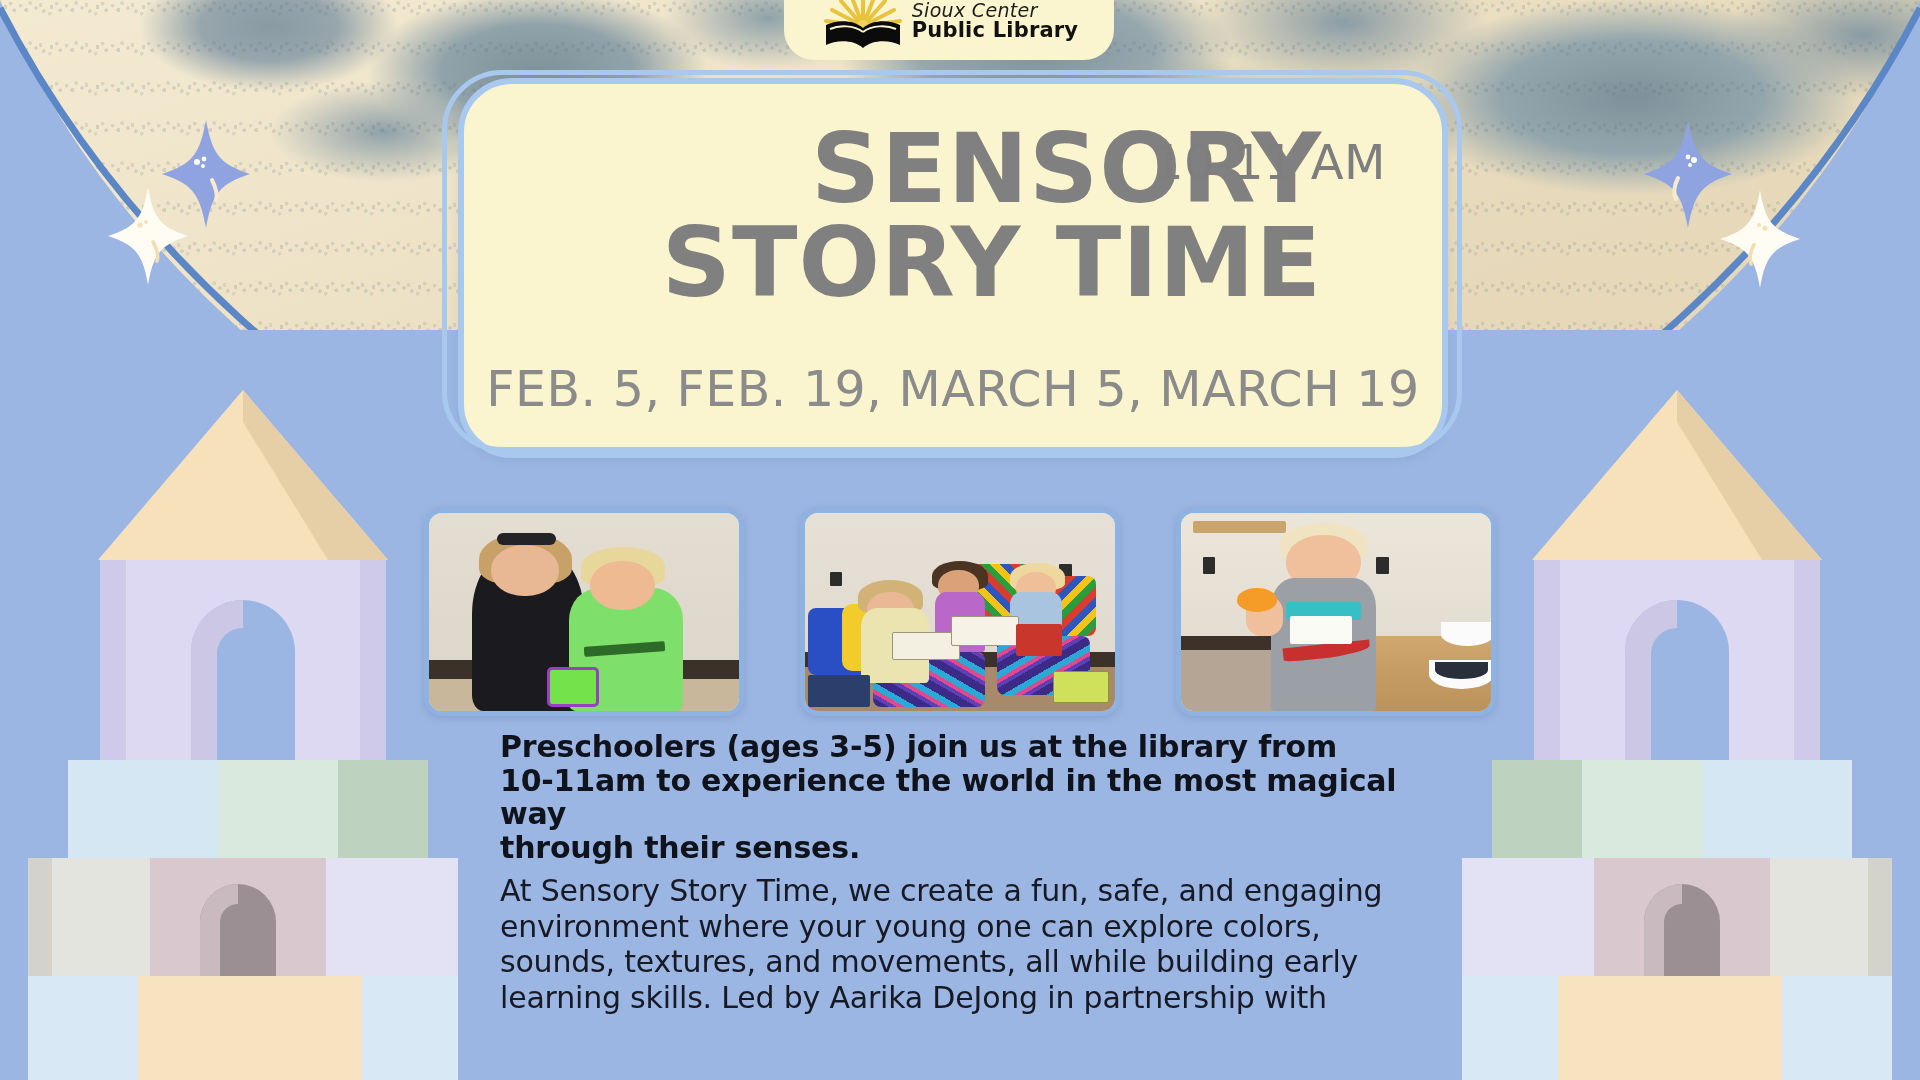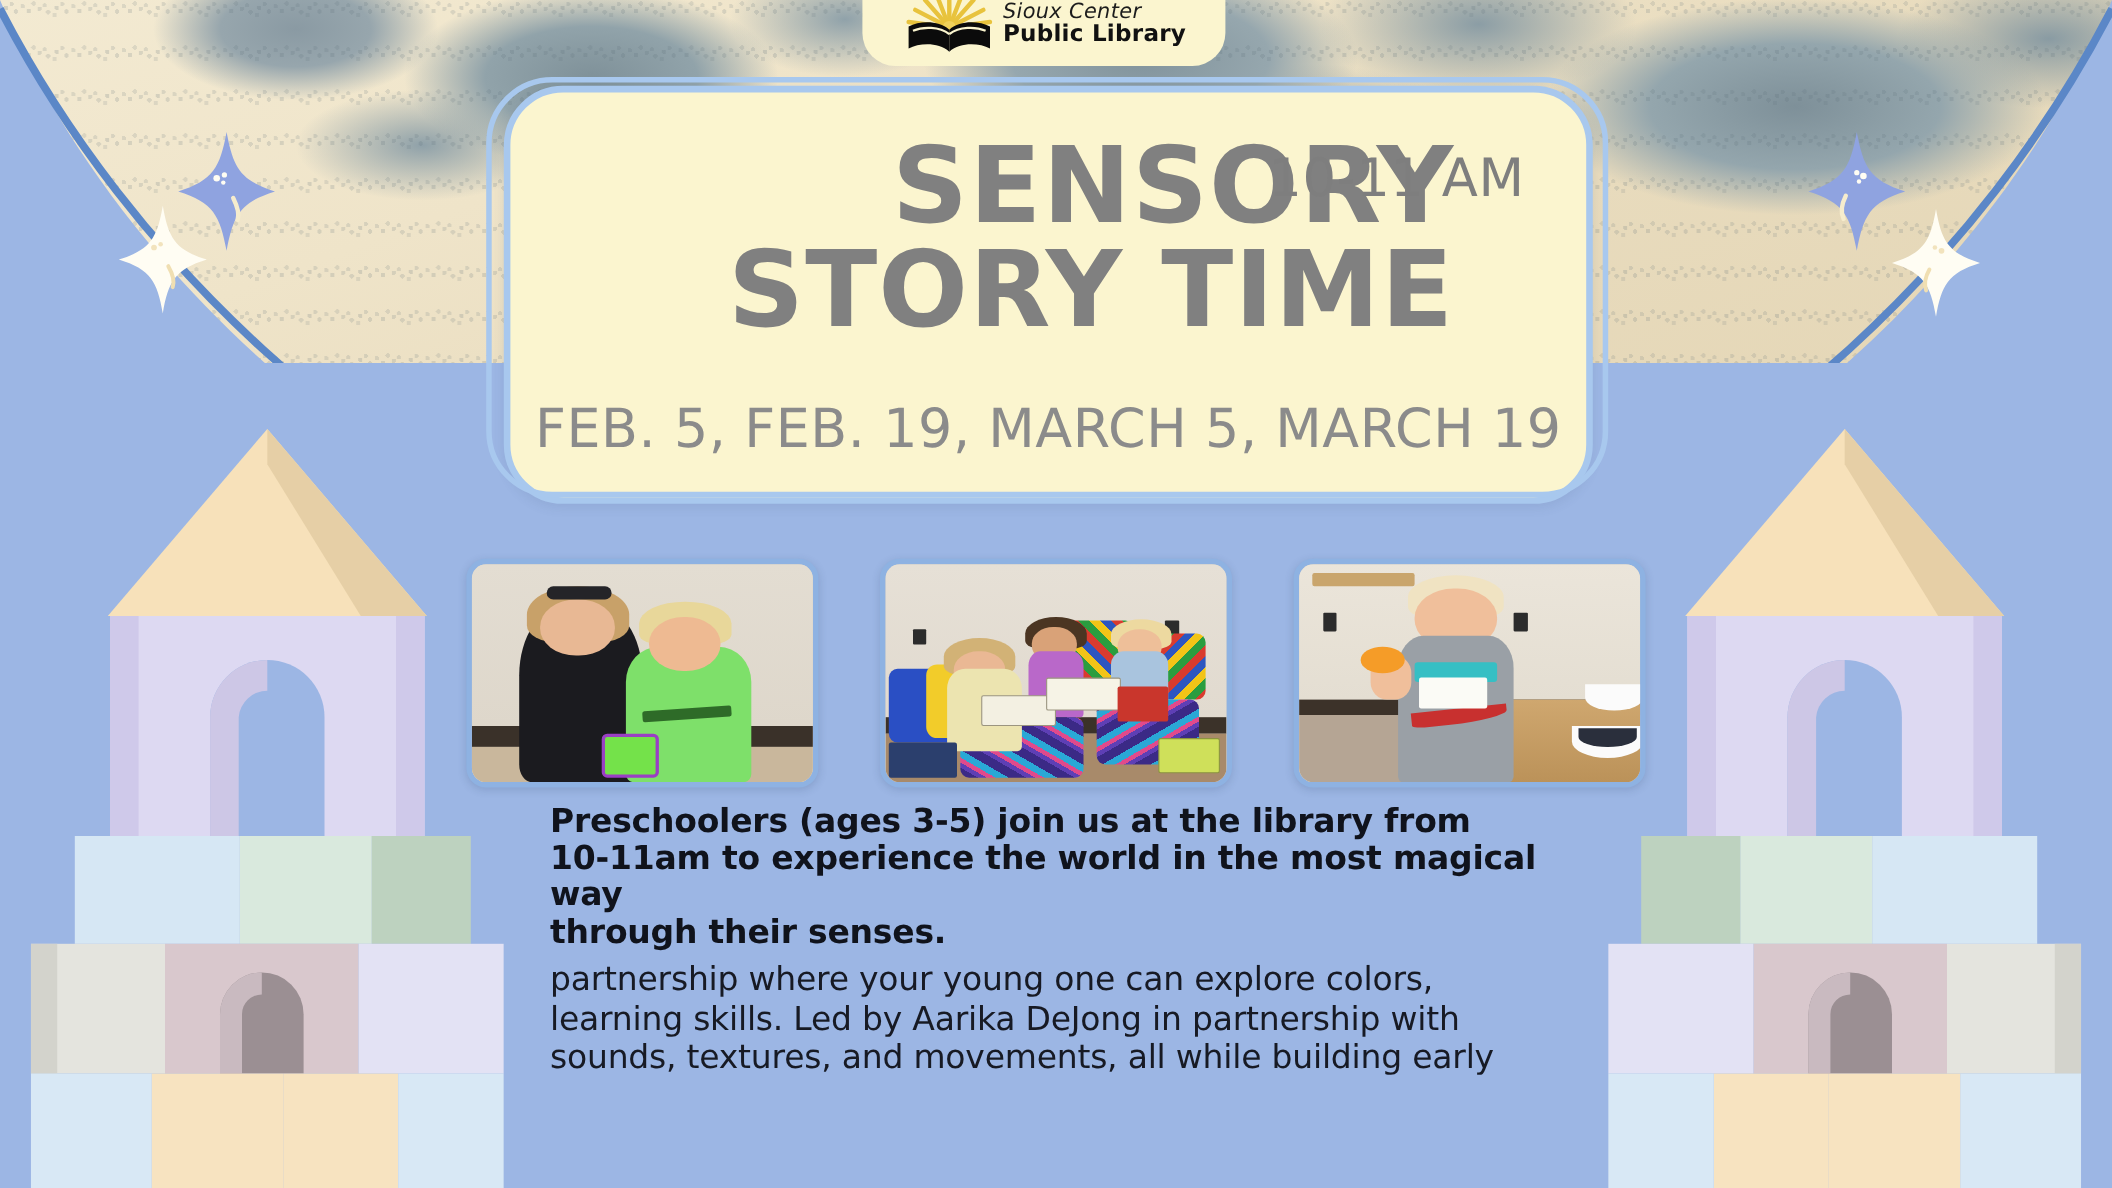--- a/index.html
+++ b/index.html
@@ -498,19 +498,20 @@
 
   </div>
 
   <div class="body-text">
     <div class="lead">
       <div>Preschoolers (ages 3-5) join us at the library from</div>
       <div>10-11am to experience the world in the most magical way</div>
       <div>through their senses.</div>
     </div>
     <div class="para">
-      <div>partnership where your young one can explore colors,</div>
+      <div>At Sensory Story Time, we create a fun, safe, and engaging</div>
+      <div>environment where your young one can explore colors,</div>
+      <div>sounds, textures, and movements, all while building early</div>
       <div>learning skills. Led by Aarika DeJong in partnership with</div>
-      <div>sounds, textures, and movements, all while building early</div>
     </div>
   </div>
 
 </div>
 
 </body></html>

